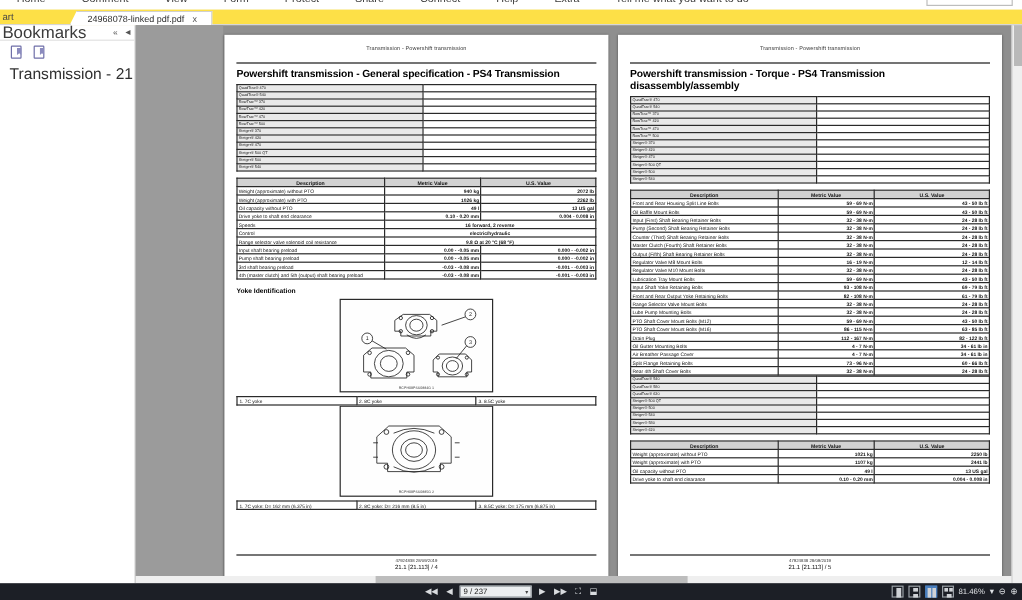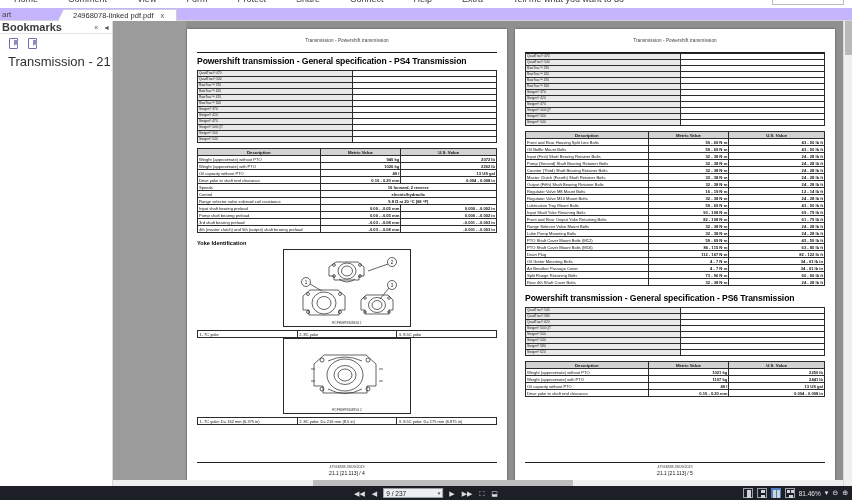--- a/index.html
+++ b/index.html
@@ -27,21 +27,21 @@
     display: flex; align-items: center; gap: 5px;
   }
   .menubar .findfield {
     width: 72px; height: 11px; border: 1px solid #bdbdbd; background: #fff;
   }
   .menubar .smallicon { width: 9px; height: 9px; }
 
   
   .tabstrip {
     position: absolute; top: 8px; left: 0; width: 852px; height: 13px;
-    background: #c4b5fd; border-bottom: 1px solid #d6d6d6;
+    background: #fde047; border-bottom: 1px solid #d6d6d6;
   }
   .tab-left-label {
     position: absolute; left: 2px; top: 2px; font-size: 8px; color: #444;
   }
   .doc-tab {
     position: absolute; left: 58px; top: 1px; height: 12px;
     padding: 0 12px 0 14px;
     background: #ffffff; border: 1px solid #d0d0d0; border-bottom: none;
     display: flex; align-items: center; gap: 7px;
     font-size: 7.5px; color: #2d2d2d;
@@ -51,21 +51,21 @@
 
   
   .leftpanel {
     position: absolute; left: 0; top: 21px; width: 113px; bottom: 14px;
     background: #ffffff; border-right: 1px solid #d8d8d8;
   }
   .lp-head {
     position: relative; height: 13px; border-bottom: 1px solid #e2e2e2;
     display: flex; align-items: center; padding-left: 2px;
   }
-  .lp-title { font-size: 11px; color: #3a3a3a; font-weight: bold; }
+  .lp-title { font-size: 14px; color: #3a3a3a; }
   .lp-head-btns {
     position: absolute; right: 2px; top: 3px;
     display: flex; gap: 5px; align-items: center;
   }
   .lp-head-btns span { font-size: 7px; color: #555; line-height: 7px; }
   .lp-toolbar { display: flex; gap: 10px; padding: 4px 0 3px 9px; }
   .bmk-ico {
     width: 9px; height: 11px; position: relative;
     border: 1.2px solid #6f6fa8; border-radius: 1px; background: #fff;
   }
@@ -461,20 +461,21 @@
           <div class="footer-txt">47924838 28/09/2019</div>
           <div class="footer-txt2">21.1 [21.113] / 4</div>
         </div>
       </div>
     </div>
 
     <div class="page page-right">
       <div class="page-inner">
         <div class="running-head">Transmission - Powershift transmission</div>
         <div class="rule-thick"></div>
+        <div class="sec-title">Powershift transmission - Torque - PS4 Transmission disassembly/assembly</div>
 
         <table class="models">
           <tbody id="models-right">
               <tr>
                 <td class="m-name">QuadTrac® 470</td>
                 <td class="m-blank"></td>
               </tr>
               <tr>
                 <td class="m-name">QuadTrac® 540</td>
                 <td class="m-blank"></td>
@@ -632,21 +633,20 @@
                 <td class="val">60 - 66 lb ft</td>
               </tr>
               <tr>
                 <td class="desc">Rear 4th Shaft Cover Bolts</td>
                 <td class="val">32 - 38 N·m</td>
                 <td class="val">24 - 28 lb ft</td>
               </tr>
             </tbody>
         </table>
 
-        <div class="sec-title" style="margin-top:7px">Powershift transmission - General specification - PS6 Transmission</div>
 
         <table class="models">
           <tbody id="models-ps6">
               <tr>
                 <td class="m-name">QuadTrac® 540</td>
                 <td class="m-blank"></td>
               </tr>
               <tr>
                 <td class="m-name">QuadTrac® 580</td>
                 <td class="m-blank"></td>

